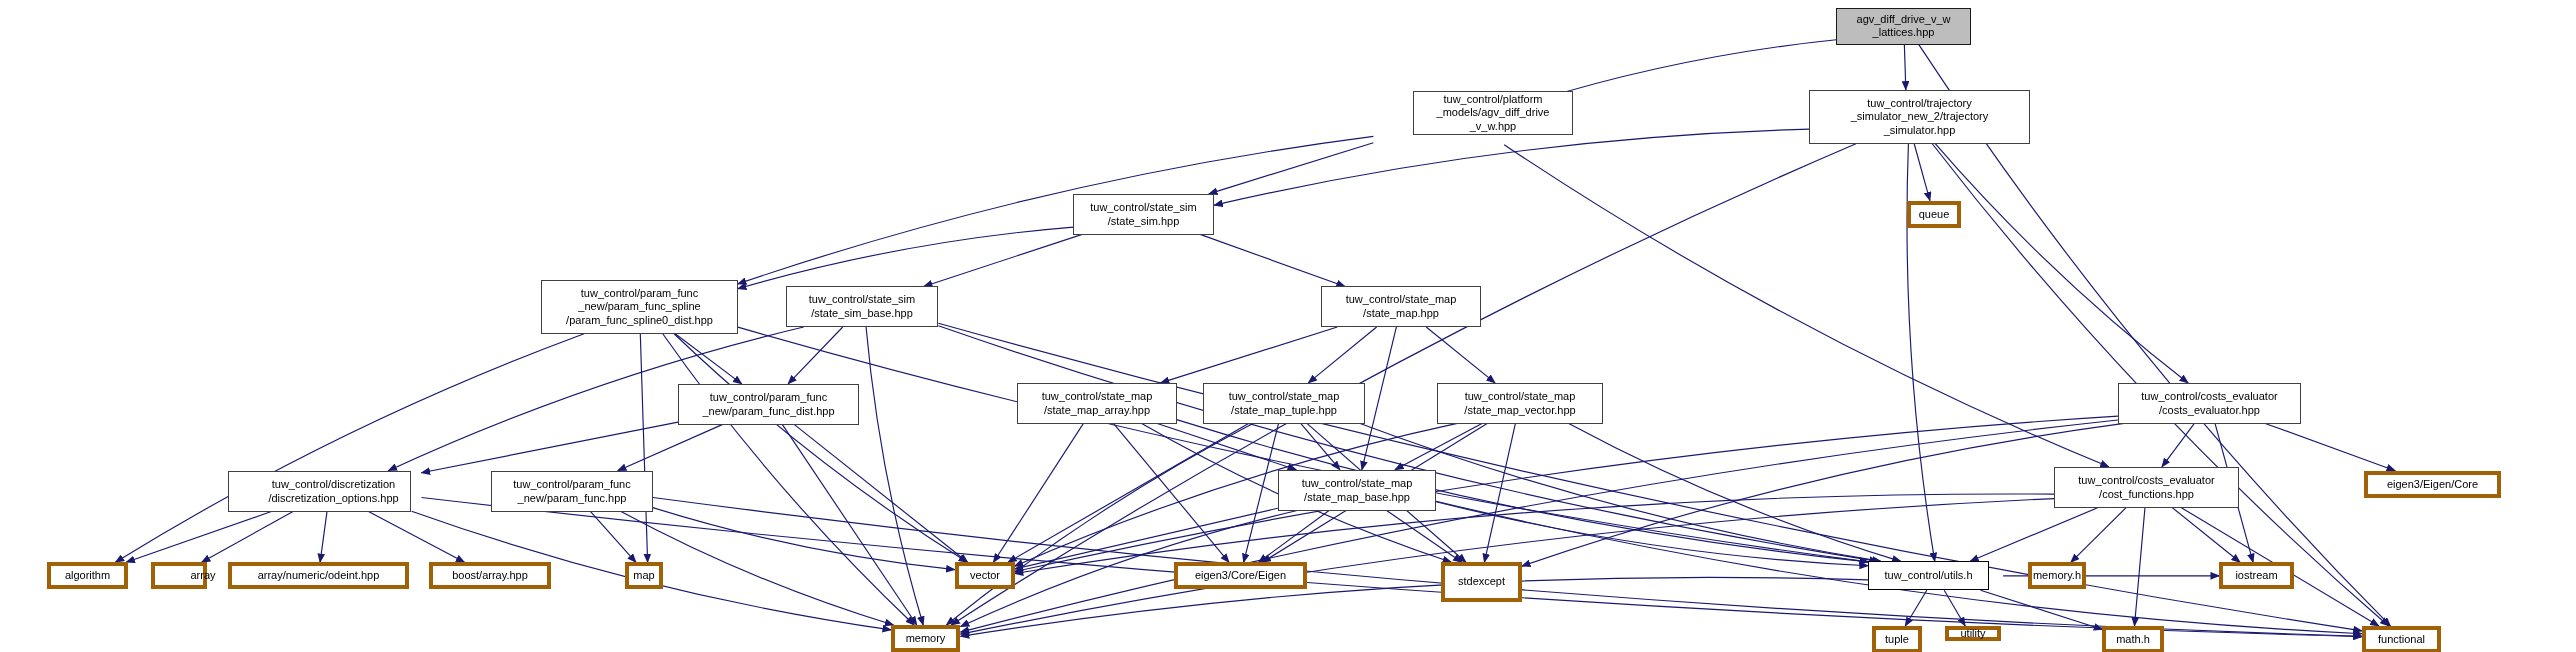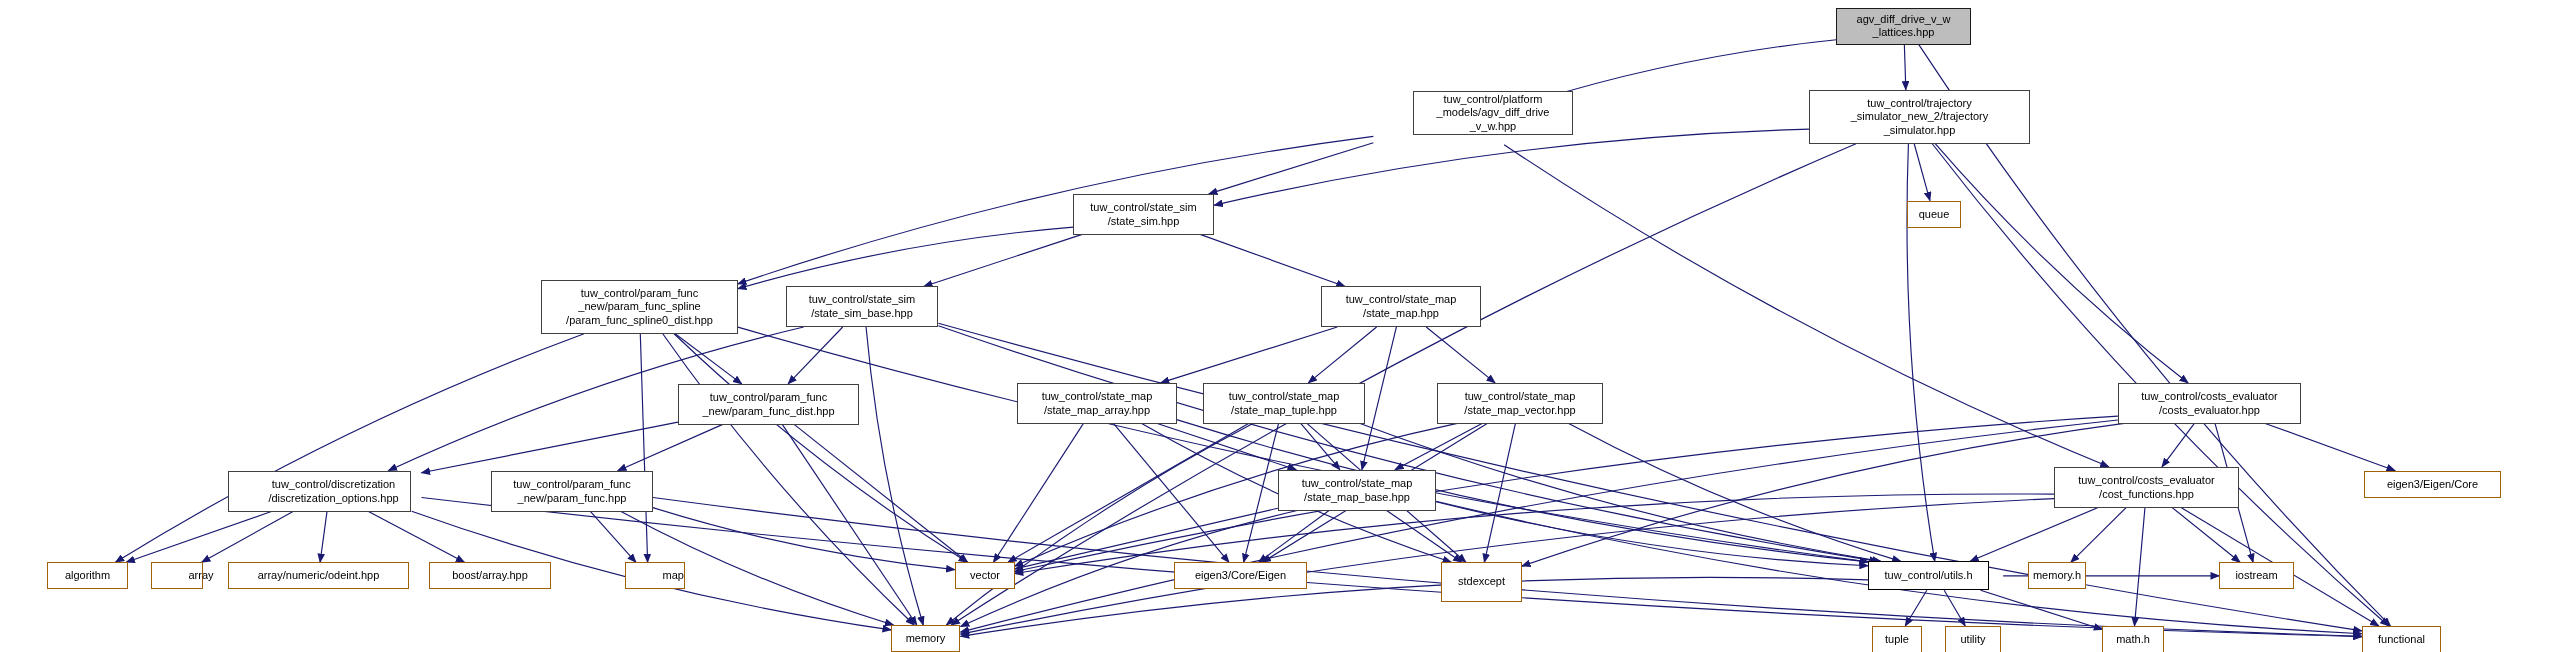--- a/index.html
+++ b/index.html
@@ -20,21 +20,21 @@
     align-items:center;
     justify-content:center;
     text-align:center;
     font-size:11px;
     line-height:1.22;
     color:#000000;
     white-space:nowrap;
     box-sizing:border-box;
   }
   .node.project{border:1px solid #404040;}
-  .node.system{border:1px solid #a16207;}
+  .node.system{border:4px solid #a16207;}
   .node.root{border:1px solid #1a1a1a;background:#bdbdbd;}
   .node.bold{border:1.9px solid #000000;}
   .node span{display:block;}
 </style>
 </head>
 <body>
 
 <div id="canvas">
     <svg id="edges" width="2576" height="653" viewBox="0 0 2671 677">
       <defs>
@@ -205,21 +205,21 @@
     </div>
     <div class="node system" style="left: 151px; top: 562px; width: 52px; height: 27px; padding-left: 48px;">
       <span>array</span>
     </div>
     <div class="node system" style="left: 228px; top: 562px; width: 181px; height: 27px;">
       <span>array/numeric/odeint.hpp</span>
     </div>
     <div class="node system" style="left: 429px; top: 562px; width: 122px; height: 27px;">
       <span>boost/array.hpp</span>
     </div>
-    <div class="node system" style="left: 625px; top: 562px; width: 60px; height: 27px; align-items: flex-end;">
+    <div class="node system" style="left: 625px; top: 562px; width: 38px; height: 27px;">
       <span>map</span>
     </div>
     <div class="node system" style="left: 955px; top: 562px; width: 60px; height: 27px;">
       <span>vector</span>
     </div>
     <div class="node system" style="left: 1174px; top: 562px; width: 133px; height: 27px;">
       <span>eigen3/Core/Eigen</span>
     </div>
     <div class="node system" style="left: 1441px; top: 562px; width: 81px; height: 40px;">
       <span>stdexcept</span>
@@ -232,21 +232,21 @@
     </div>
     <div class="node system" style="left: 2219px; top: 562px; width: 75px; height: 27px;">
       <span>iostream</span>
     </div>
     <div class="node system" style="left: 891px; top: 625px; width: 69px; height: 27px;">
       <span>memory</span>
     </div>
     <div class="node system" style="left: 1872px; top: 626px; width: 50px; height: 27px;">
       <span>tuple</span>
     </div>
-    <div class="node system" style="left: 1945px; top: 626px; width: 56px; height: 27px;">
+    <div class="node system" style="left: 1945px; top: 626px; width: 56px; height: 15px;">
       <span>utility</span>
     </div>
     <div class="node system" style="left: 2102px; top: 626px; width: 62px; height: 27px;">
       <span>math.h</span>
     </div>
     <div class="node system" style="left: 2362px; top: 626px; width: 79px; height: 27px;">
       <span>functional</span>
     </div>
   </div>
 

